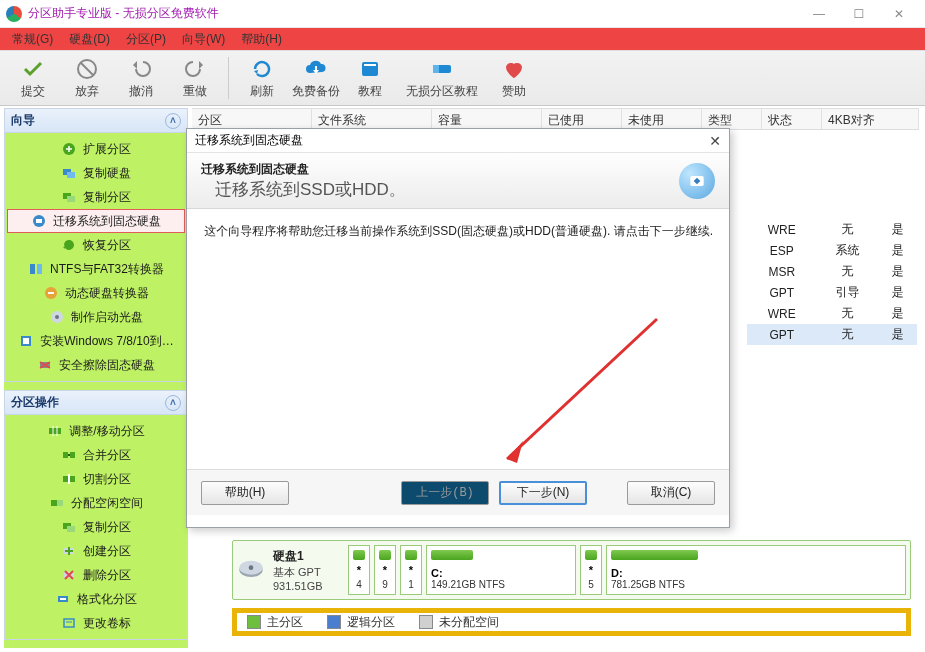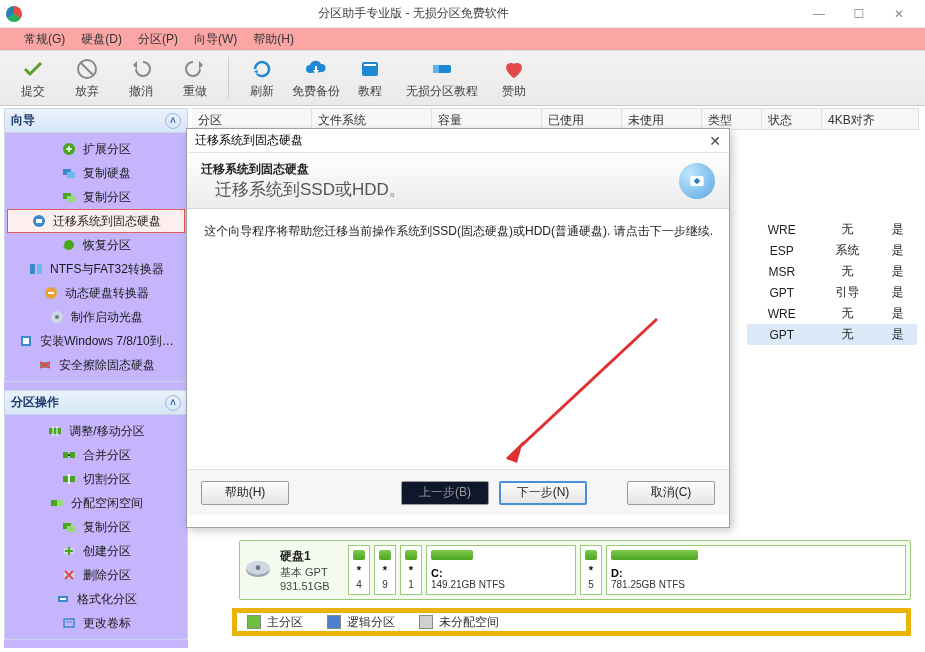--- a/index.html
+++ b/index.html
@@ -1,49 +1,49 @@
 <!DOCTYPE html>
 <html><head>
 <meta charset="utf-8">
 <style>
 * { box-sizing: border-box; margin: 0; padding: 0; font-family: "Microsoft YaHei", Arial, sans-serif; font-size: 12px; }
 body { background: #fff; width: 925px; height: 652px; overflow: hidden; position: relative; }
 
 .titlebar { height: 28px; background: #fff; display: flex; align-items: center; padding: 0 6px; border-bottom: 1px solid #e8e8e8; }
 .titlebar .logo { width: 16px; height: 16px; border-radius: 50%; background: conic-gradient(#e74c3c 0 120deg, #27ae60 120deg 240deg, #2980b9 240deg 360deg); margin-right: 6px; }
-.titlebar .title { color: #404040; flex: 1; text-align: center; }
+.titlebar .title { color: #a21caf; flex: 1; }
 .titlebar .winbtn { width: 40px; height: 28px; display: flex; align-items: center; justify-content: center; color: #888; }
 
-.menubar { height: 22px; display: flex; align-items: center; padding: 0 16px; background: #fca5a5; }
+.menubar { height: 22px; display: flex; align-items: center; padding: 0 4px; background: #ef4444; }
 .menubar span { padding: 0 8px; color: #333; }
 
 .toolbar { height: 56px; background: linear-gradient(#f2f2f2,#eaeaea); border-top:1px solid #ddd; border-bottom: 1px solid #c8c8c8; display: flex; align-items: center; padding: 0 6px; }
 .toolbtn { display: flex; flex-direction: column; align-items: center; justify-content: center; width: 54px; height: 50px; color: #444; }
 .toolbtn.wide { width: 90px; }
 .toolbtn .ticon { width: 24px; height: 24px; margin-bottom: 2px; }
 .tbsep { width: 1px; height: 42px; background: #ccc; margin: 0 6px; }
 
 .columns-header { position: absolute; left: 192px; top: 108px; right: 6px; height: 22px; display: flex; background: #f7f7f7; border-top:1px solid #ddd; border-bottom:1px solid #ddd; }
 .columns-header div { padding: 3px 6px; border-right: 1px solid #e0e0e0; color: #333; }
 
-.sidebar { position: absolute; left: 4px; top: 108px; width: 184px; bottom: 4px; background: #c4b5fd; }
+.sidebar { position: absolute; left: 4px; top: 108px; width: 184px; bottom: 4px; background: #bef264; }
 .panel { border: 1px solid #c8d6e8; margin-bottom: 8px; }
 .panel-head { background: linear-gradient(#eaf1fb,#d7e6f7); height: 24px; display: flex; align-items: center; justify-content: space-between; padding: 0 6px; color: #1a3a6a; font-weight: bold; border-bottom:1px solid #c8d6e8;}
 .panel-head .chev { width:16px; height:16px; border:1px solid #9bb8db; border-radius:50%; display:flex; align-items:center; justify-content:center; color:#3a6aa8; font-size:10px;}
 .panel-body { padding: 4px 2px; }
 .side-item { display: flex; align-items: center; height: 24px; padding: 0 6px; color: #1a1a1a; justify-content: center; }
 .side-item.selected { border:1px solid #e25b5b; background:#fdefef; }
 .side-item .sicon { width:16px; height:16px; margin-right:6px; }
 
 .right-table { position: absolute; right: 8px; top: 172px; width: 170px; margin-top: 47px; }
 .right-table table { width:100%; border-collapse: collapse; }
 .right-table td { text-align:center; padding: 2px 4px; color:#222; }
 .right-table tr.sel td { background:#dce9f9; }
 
-.diskpanel { position:absolute; left: 232px; right: 14px; top: 540px; height: 60px; border:1px solid #9acb7a; background:#f4fbee; border-radius:2px; display:flex; align-items:center; padding:4px; gap:4px;margin-left:7px;}
+.diskpanel { position:absolute; left: 232px; right: 14px; top: 540px; height: 60px; border:1px solid #9acb7a; background:#f4fbee; border-radius:2px; display:flex; align-items:center; padding:4px; gap:4px;}
 .diskinfo { width:90px; padding:2px 4px; }
 .diskinfo .dname{ font-weight:bold; color:#222;}
 .diskinfo .dsub{ color:#444; font-size:11px;}
 .part { border:1px solid #9acb7a; background:#fff; height:50px; display:flex; flex-direction:column; justify-content:space-between; padding:4px; position:relative;}
 .part .bar { height:10px; background: linear-gradient(#7fc94f,#4aa51e); border-radius:2px;}
 .part .pl { font-weight:bold; font-size:11px;}
 .part .ps { font-size:10px; color:#333;}
 .part.small{ width:22px; align-items:center;}
 .part.small .pl{font-size:11px;}
 
@@ -57,21 +57,21 @@
 .dialog { position:absolute; left:186px; top:128px; width:544px; height:400px; background:#fff; border:1px solid #9aa0a6; box-shadow: 3px 3px 8px rgba(0,0,0,0.2);}
 .dialog .dtitle{ height:24px; display:flex; align-items:center; justify-content:space-between; padding:0 8px; background:#fff; border-bottom:1px solid #e4e4e4;}
 .dialog .dhead{ height:56px; background:linear-gradient(#fefefe,#ececec); border-bottom:1px solid #d8d8d8; padding:8px 14px; display:flex; justify-content:space-between; align-items:center;}
 .dialog .dhead .dh-left .dh-title{ font-weight:bold; color:#222;}
 .dialog .dhead .dh-left .dh-sub{ color:#555; font-size:17px; padding-left:14px;}
 .dialog .dhead .dh-icon{ width:36px; height:36px; border-radius:50%; background:radial-gradient(circle at 30% 30%, #bfe6ff, #5aa8e0); display:flex; align-items:center; justify-content:center;}
 .dialog .dbody{ padding:14px 16px; color:#222; height:260px; position:relative;text-align:right;}
 .dialog .dfoot{ height:46px; background:#f6f6f6; border-top:1px solid #ddd; display:flex; align-items:center; padding:0 14px; gap:10px;}
 .dialog .dfoot .spacer{ flex:1;}
 .dbtn{ min-width:88px; height:24px; border:1px solid #9a9a9a; background:linear-gradient(#fdfdfd,#e5e5e5); color:#222; display:flex; align-items:center; justify-content:center; border-radius:2px;}
-.dbtn.disabled{ color:#9a9a9a; background:#0f172a;}
+.dbtn.disabled{ color:#9a9a9a; background:#0c4a6e;font-family:Liberation Mono, monospace;}
 .dbtn.primary{ border:2px solid #4a90d9; }
 
 .arrow { position:absolute; pointer-events:none; }
 
 .sicon svg, .ticon svg { width:100%; height:100%; }
 </style>
 </head>
 <body>
 
 <div class="titlebar">

